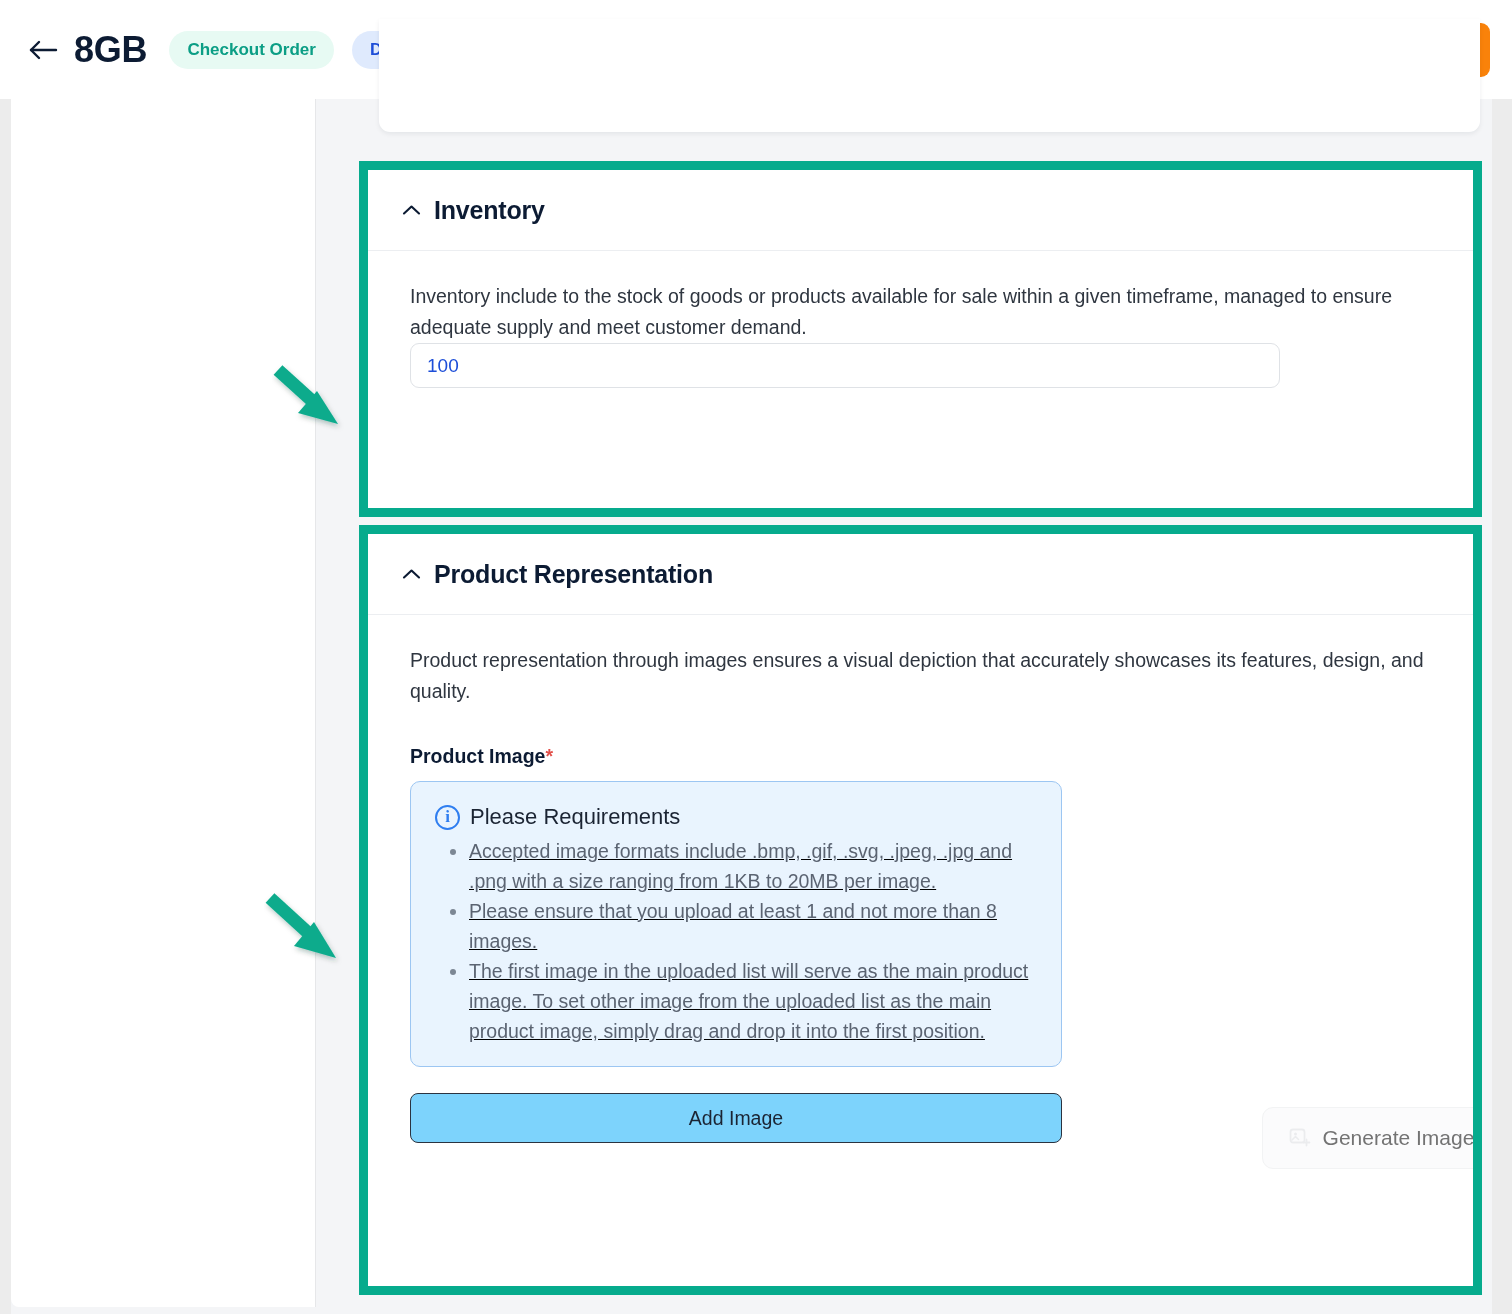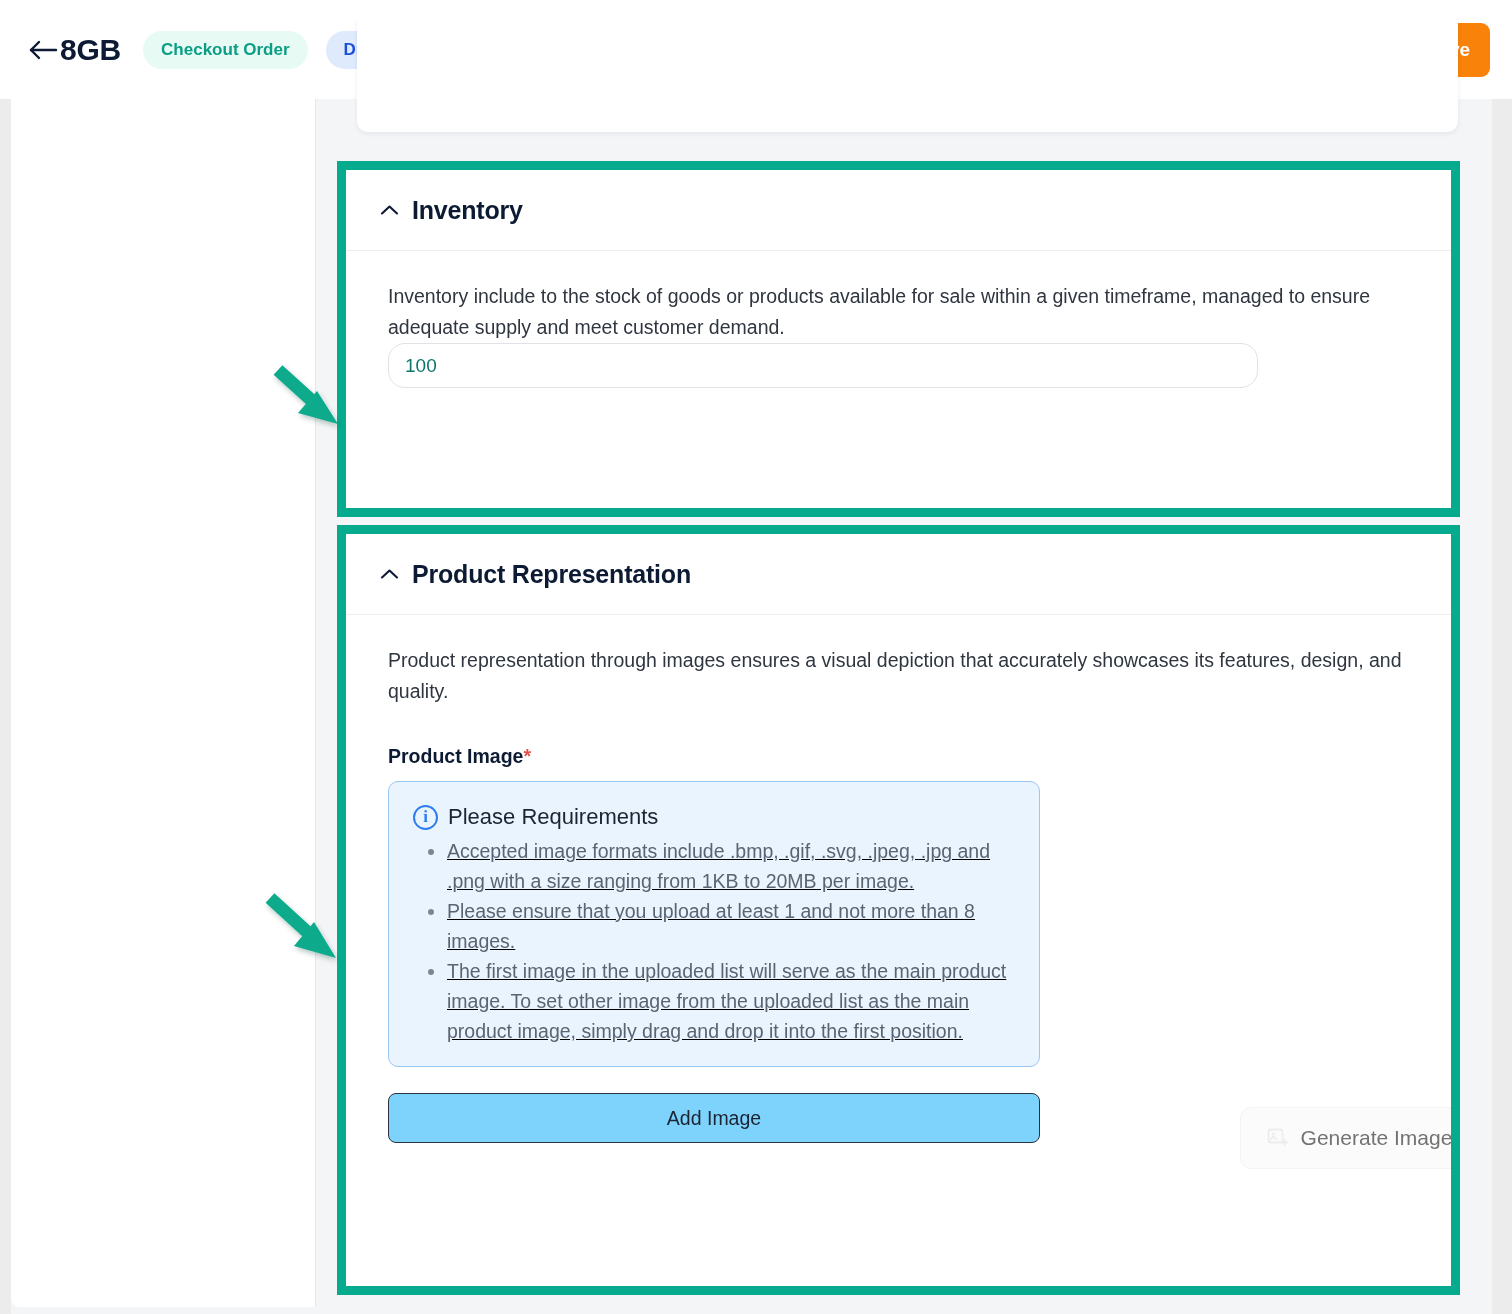--- a/index.html
+++ b/index.html
@@ -18,22 +18,22 @@
     background: #ffffff;
     display: flex; align-items: center;
   }
   #back-arrow {
     width: 34px; height: 34px; margin-left: 26px;
     display: flex; align-items: center; justify-content: center;
     cursor: pointer; color: #0c1b33;
   }
   #back-arrow svg { display:block; }
   #doc-title {
-    font-size: 30px; font-weight: bold; color: #0c1b33;
-    letter-spacing: -0.2px;
+    font-size: 36px; font-weight: bold; color: #0c1b33;
+    margin-left: 14px; letter-spacing: -0.2px;
   }
   .badge {
     margin-left: 22px;
     border-radius: 999px;
     font-size: 17px; font-weight: bold;
     padding: 9px 18px;
     white-space: nowrap;
   }
   #badge-type { background: #e7faf3; color: #0b9e85; }
   #badge-status { background: #dfeafd; color: #1d4ed8; margin-left: 18px; }
@@ -64,21 +64,21 @@
     border-bottom-left-radius: 8px;
   }
   
   #right-scrollbar {
     position: absolute; left: 1492px; top: 0; width: 20px; height: 1215px;
     background: #ececec;
   }
 
   
   #content-col {
-    position: absolute; left: 337px; top: 0; width: 1152px; height: 1215px;
+    position: absolute; left: 359px; top: 0; width: 1152px; height: 1215px;
   }
 
   
   #card-above {
     position: absolute; left: 20px; top: -80px; width: 1101px; height: 113px;
     background: #ffffff;
     border-radius: 0 0 11px 11px;
     box-shadow: 0 2px 5px rgba(17,24,39,.07);
   }
 
@@ -114,23 +114,23 @@
     font-size: 19.5px; color: #2f3640; line-height: 31px;
     max-width: 1040px; margin: 0;
   }
   .field-label {
     font-size: 19.5px; font-weight: bold; color: #0c1b33;
     margin-top: 38px; margin-bottom: 13px;
   }
   .req { color: #e2504a; font-weight: bold; }
   .text-input {
     width: 870px; height: 45px;
-    border: 1px solid #dfe2e6; border-radius: 17px;
-    background: #ffffff;
-    font-size: 19px; color: #0f766e;
+    border: 1px solid #dfe2e6; border-radius: 9px;
+    background: #ffffff;
+    font-size: 19px; color: #1d4ed8;
     font-family: "Liberation Sans", sans-serif;
     padding: 0 16px;
   }
 
   
   .callout {
     width: 652px;
     margin-top: 2px;
     background: #e9f4fe;
     border: 1px solid #9cc6f2;

